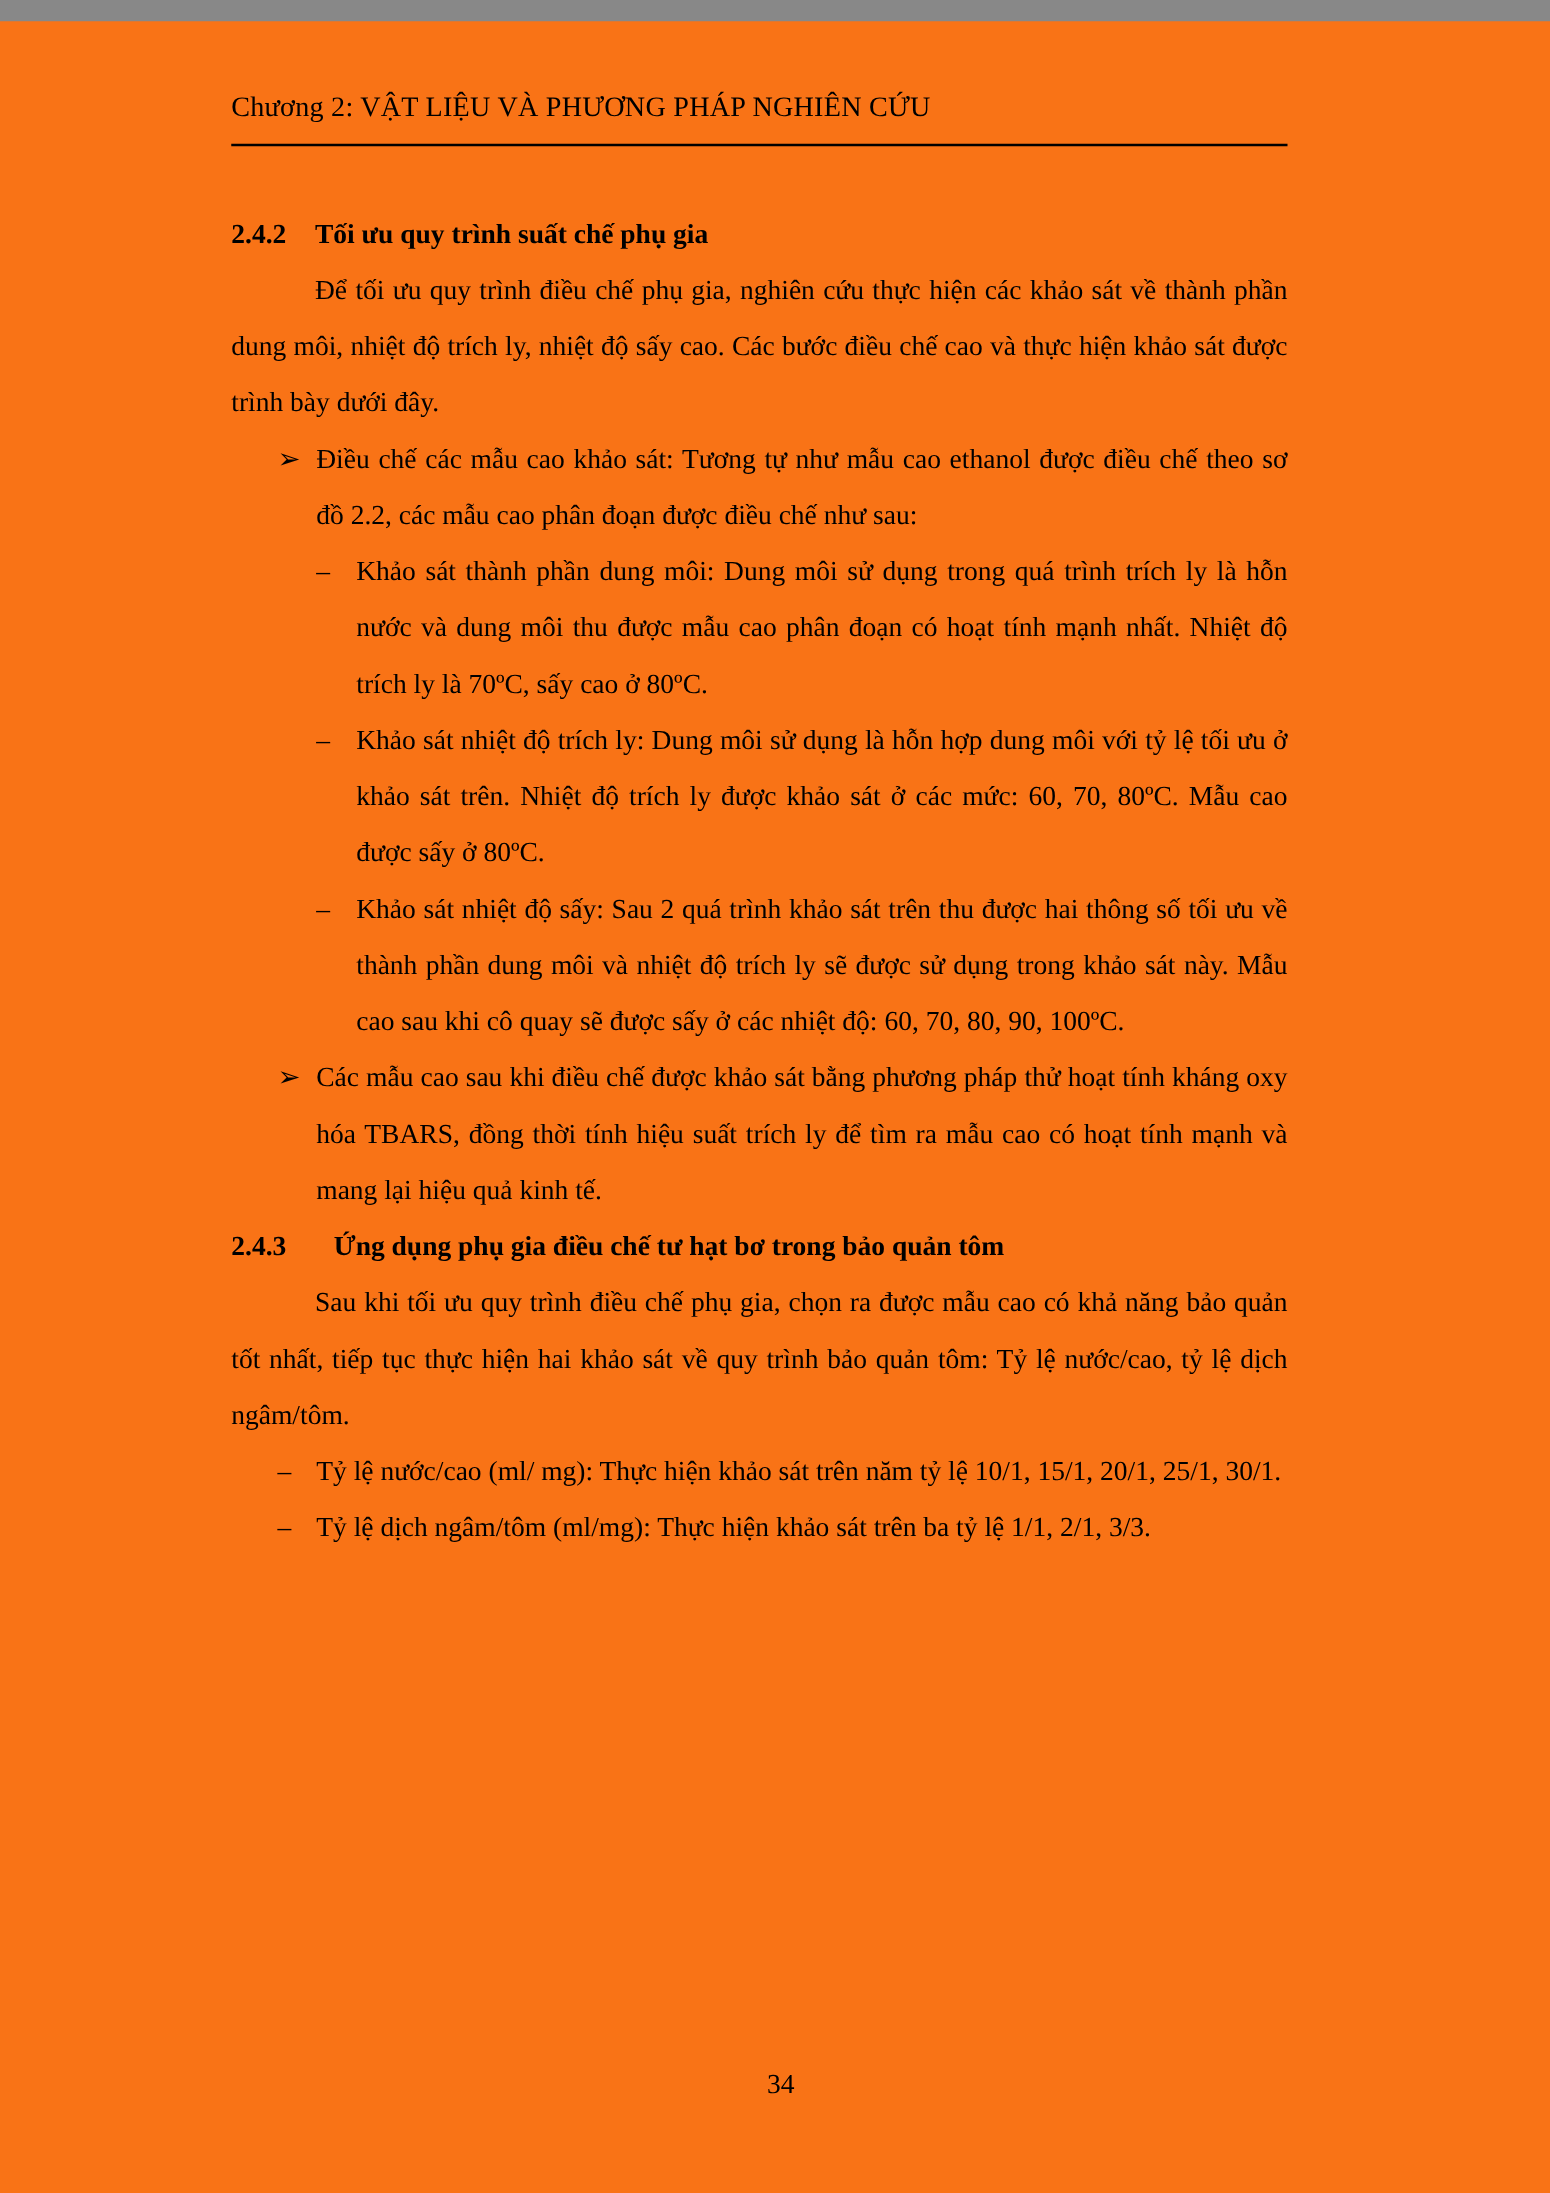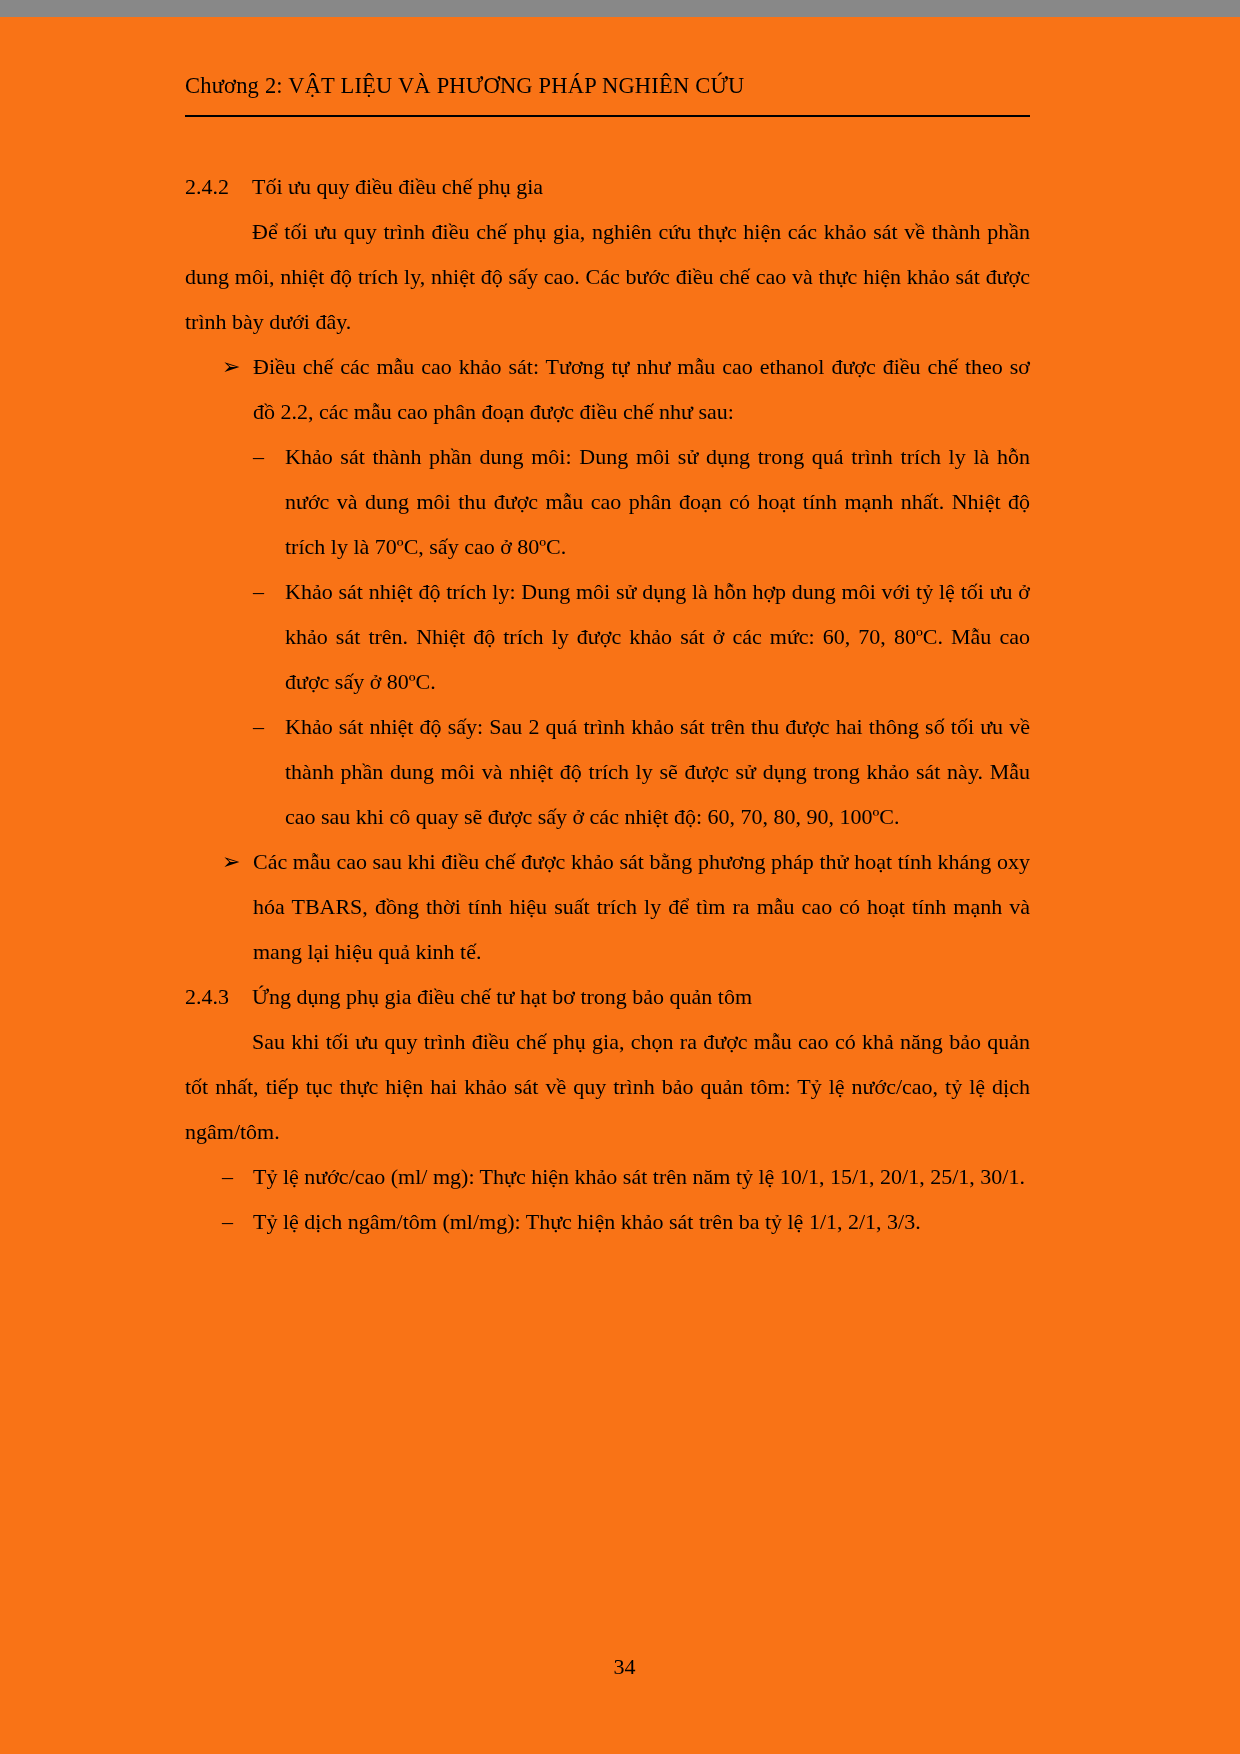--- a/index.html
+++ b/index.html
@@ -27,24 +27,24 @@
     white-space: nowrap;
   }
   .header-rule {
     border: none;
     border-top: 2px solid #000;
     margin: 12px 0 0 0;
     width: 100%;
   }
   .section-heading {
     display: flex;
-    font-weight: normal;
+    font-weight: bold;
     margin-top: 47px;
   }
-  .section-heading.tight { margin-top: 0; }
+  .section-heading.tight { margin-top: 0; gap: 15px; }
   .section-num { width: 67px; flex-shrink: 0; }
   .section-title { flex: 1; }
   .para {
     text-align: justify;
     text-indent: 67px;
   }
   .li1 {
     display: flex;
     margin-left: 37px;
   }
@@ -70,21 +70,21 @@
 <body>
 
 <div class="page">
   <div class="content">
 
     <div class="chapter-header">Chương 2: VẬT LIỆU VÀ PHƯƠNG PHÁP NGHIÊN CỨU</div>
     <hr class="header-rule">
 
     <div class="section-heading">
       <span class="section-num">2.4.2</span>
-      <span class="section-title">Tối ưu quy điều điều chế phụ gia</span>
+      <span class="section-title">Tối ưu quy trình suất chế phụ gia</span>
     </div>
 
     <div class="para">Để tối ưu quy trình điều chế phụ gia, nghiên cứu thực hiện các khảo sát về thành phần dung môi, nhiệt độ trích ly, nhiệt độ sấy cao. Các bước điều chế cao và thực hiện khảo sát được trình bày dưới đây.</div>
 
     <div class="li1">
       <span class="marker">➢</span>
       <div class="li-text">Điều chế các mẫu cao khảo sát: Tương tự như mẫu cao ethanol được điều chế theo sơ đồ 2.2, các mẫu cao phân đoạn được điều chế như sau:</div>
     </div>
 
     <div class="li2">

